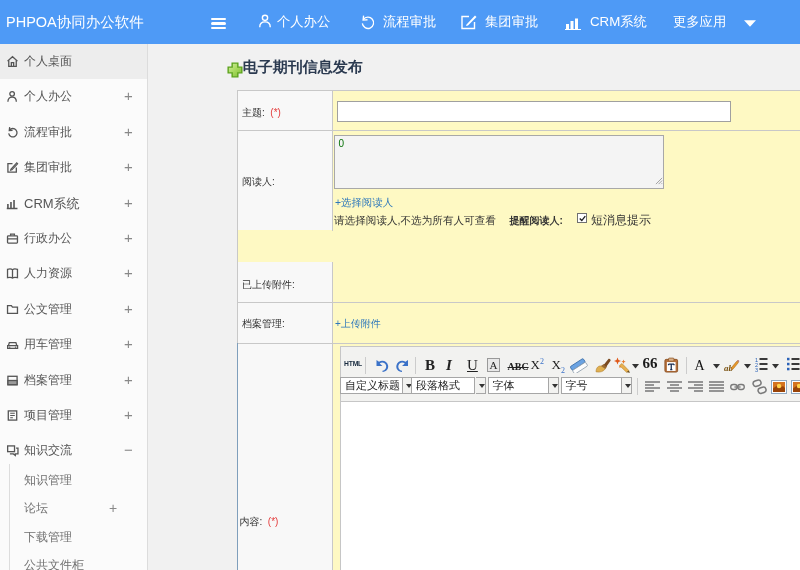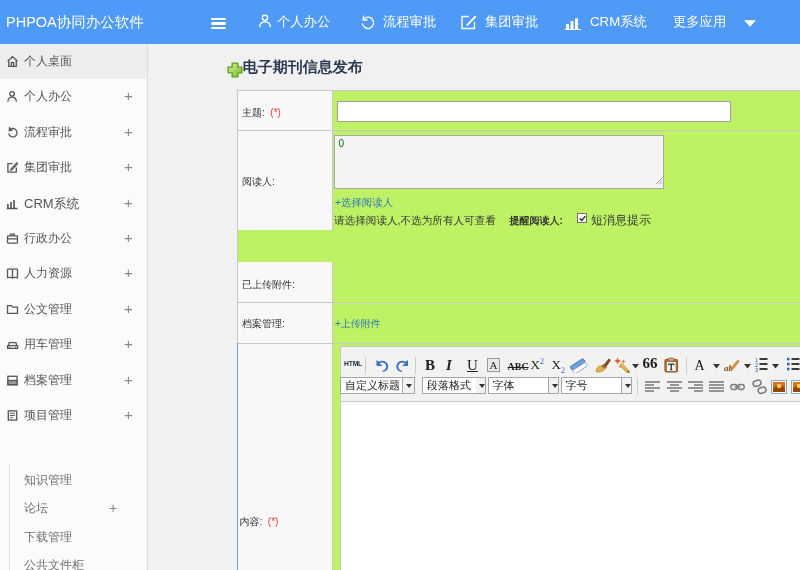--- a/index.html
+++ b/index.html
@@ -21,21 +21,21 @@
 .srow .txt { position:absolute; left:24px; top:0; height:35px; line-height:35px; font-size:12px; color:#555; }
 .srow .plus { position:absolute; left:124px; top:0; height:35px; line-height:34px; font-size:15px; color:#888; font-weight:300; }
 .srow svg { position:absolute; left:6px; top:11px; }
 .subrow { position:absolute; left:0; width:147px; height:29px; }
 .subrow .txt { position:absolute; left:24px; top:0; height:29px; line-height:29px; font-size:12px; color:#707070; }
 .subrow .plus { position:absolute; left:109px; top:0; height:29px; line-height:28px; font-size:14px; color:#888; }
 #active { position:absolute; left:0; top:0; width:147px; height:35px; background:#ededed; }
 
 
 #title { position:absolute; left:242.8px; top:58px; font-size:15px; font-weight:bold; color:#2b3a50; }
-#tbl { position:absolute; left:237px; top:90px; width:563px; height:480px; background:#bef264; border-left:1px solid #c8c8c8; border-top:1px solid #c8c8c8; }
+#tbl { position:absolute; left:237px; top:90px; width:563px; height:480px; background:#fef9c3; border-left:1px solid #c8c8c8; border-top:1px solid #c8c8c8; }
 .hline { position:absolute; left:0; width:563px; height:1px; background:#c8c8c8; }
 .vline { position:absolute; left:94px; width:1px; background:#c8c8c8; }
 .lbl { position:absolute; left:4px; font-size:10px; color:#333; }
 .red { color:#e43b3b; }
 .blue { color:#2d77bb; }
 #subjinput { position:absolute; left:98.5px; top:9.5px; width:394px; height:21.5px; border:1px solid #a0a0a0; background:#fff; }
 #readerta { position:absolute; left:95.5px; top:43.5px; width:330px; height:54px; border:1px solid #a8a8a8; background:#f4f4f4; color:#067106; font-size:10px; padding:2px 4px; }
 #attachbar { position:absolute; left:0; top:139.5px; width:563px; height:31.5px; background:#e3e3e3; border-top:1px solid #c8c8c8; border-bottom:1px solid #c8c8c8; }
 #attachbar span { position:absolute; left:8px; top:0; line-height:31px; font-weight:bold; font-size:10px; color:#333; }
 #cbx { position:absolute; left:339px; top:121.5px; width:10px; height:10px; border:1px solid #707070; background:#fff; }
@@ -164,20 +164,28 @@
     <div class="txt">档案管理</div>
         <div class="plus">+</div>
   </div>
   <div class="srow" style="top:354px">
     <svg width="13" height="13" viewBox="0 0 17 17">
           <rect x="3" y="2.5" width="11" height="12" fill="none" stroke="#555" stroke-width="1.7"></rect>
           <path d="M5.5 5.5 L11.5 5.5 M5.5 8.5 L11.5 8.5 M5.5 11.5 L9 11.5" fill="none" stroke="#555" stroke-width="1.5"></path>
         </svg>
     <div class="txt">项目管理</div>
         <div class="plus">+</div>
+  </div>
+  <div class="srow" style="top:388.6px">
+    <svg width="14" height="13" viewBox="0 0 18 17">
+          <rect x="2" y="2.5" width="9" height="7.5" fill="none" stroke="#555" stroke-width="1.7"></rect>
+          <path d="M13 5.5 L15.5 5.5 L15.5 13 L12 13 L12 15 L9.5 13 L5 13" fill="none" stroke="#555" stroke-width="1.7"></path>
+        </svg>
+    <div class="txt">知识交流</div>
+        <div class="plus" style="font-size:15px">−</div>
   </div>
   <div style="position:absolute;left:9px;top:420px;width:1px;height:106px;background:#ddd"></div>
   <div class="subrow" style="top:422px">
         <div class="txt">知识管理</div>
       </div>
   <div class="subrow" style="top:450px">
         <div class="txt">论坛</div>
         <div class="plus">+</div>
       </div>
   <div class="subrow" style="top:479px">
@@ -309,21 +317,21 @@
           </svg>
       <svg class="abs" style="left:446px;top:9px" width="13" height="16" viewBox="0 0 13 16">
             <rect x="0" y="1.8" width="2.5" height="2.5" fill="#2a62b8"></rect>
             <rect x="0" y="6.8" width="2.5" height="2.5" fill="#2a62b8"></rect>
             <rect x="0" y="11.8" width="2.5" height="2.5" fill="#2a62b8"></rect>
             <path d="M4.5 3 L12.5 3 M4.5 8 L12.5 8 M4.5 13 L12.5 13" stroke="#3a3a3a" stroke-width="1.8"></path>
           </svg>
 
       <div class="combo" style="left:-1px;width:63px">自定义标题</div>
           <div class="cbtn" style="left:61.5px;width:12px"></div>
-      <div class="combo" style="left:81px;width:64px">段落格式</div>
+      <div class="combo" style="left:70px;width:64px">段落格式</div>
           <div class="cbtn" style="left:135px;width:9.5px"></div>
       <div class="combo" style="left:146.5px;width:61px">字体</div>
           <div class="cbtn" style="left:207.5px;width:10px"></div>
       <div class="combo" style="left:219.5px;width:61.5px">字号</div>
           <div class="cbtn" style="left:281px;width:10px"></div>
       <div class="tsep" style="left:295.5px;top:31px"></div>
       <svg class="abs" style="left:304px;top:34px" width="15" height="12" viewBox="0 0 15 12">
             <path d="M0 1 L15 1 M0 4 L9 4 M0 7 L15 7 M0 10 L9 10" stroke="#777" stroke-width="1.5"></path>
           </svg>
       <svg class="abs" style="left:325.5px;top:34px" width="15" height="12" viewBox="0 0 15 12">

